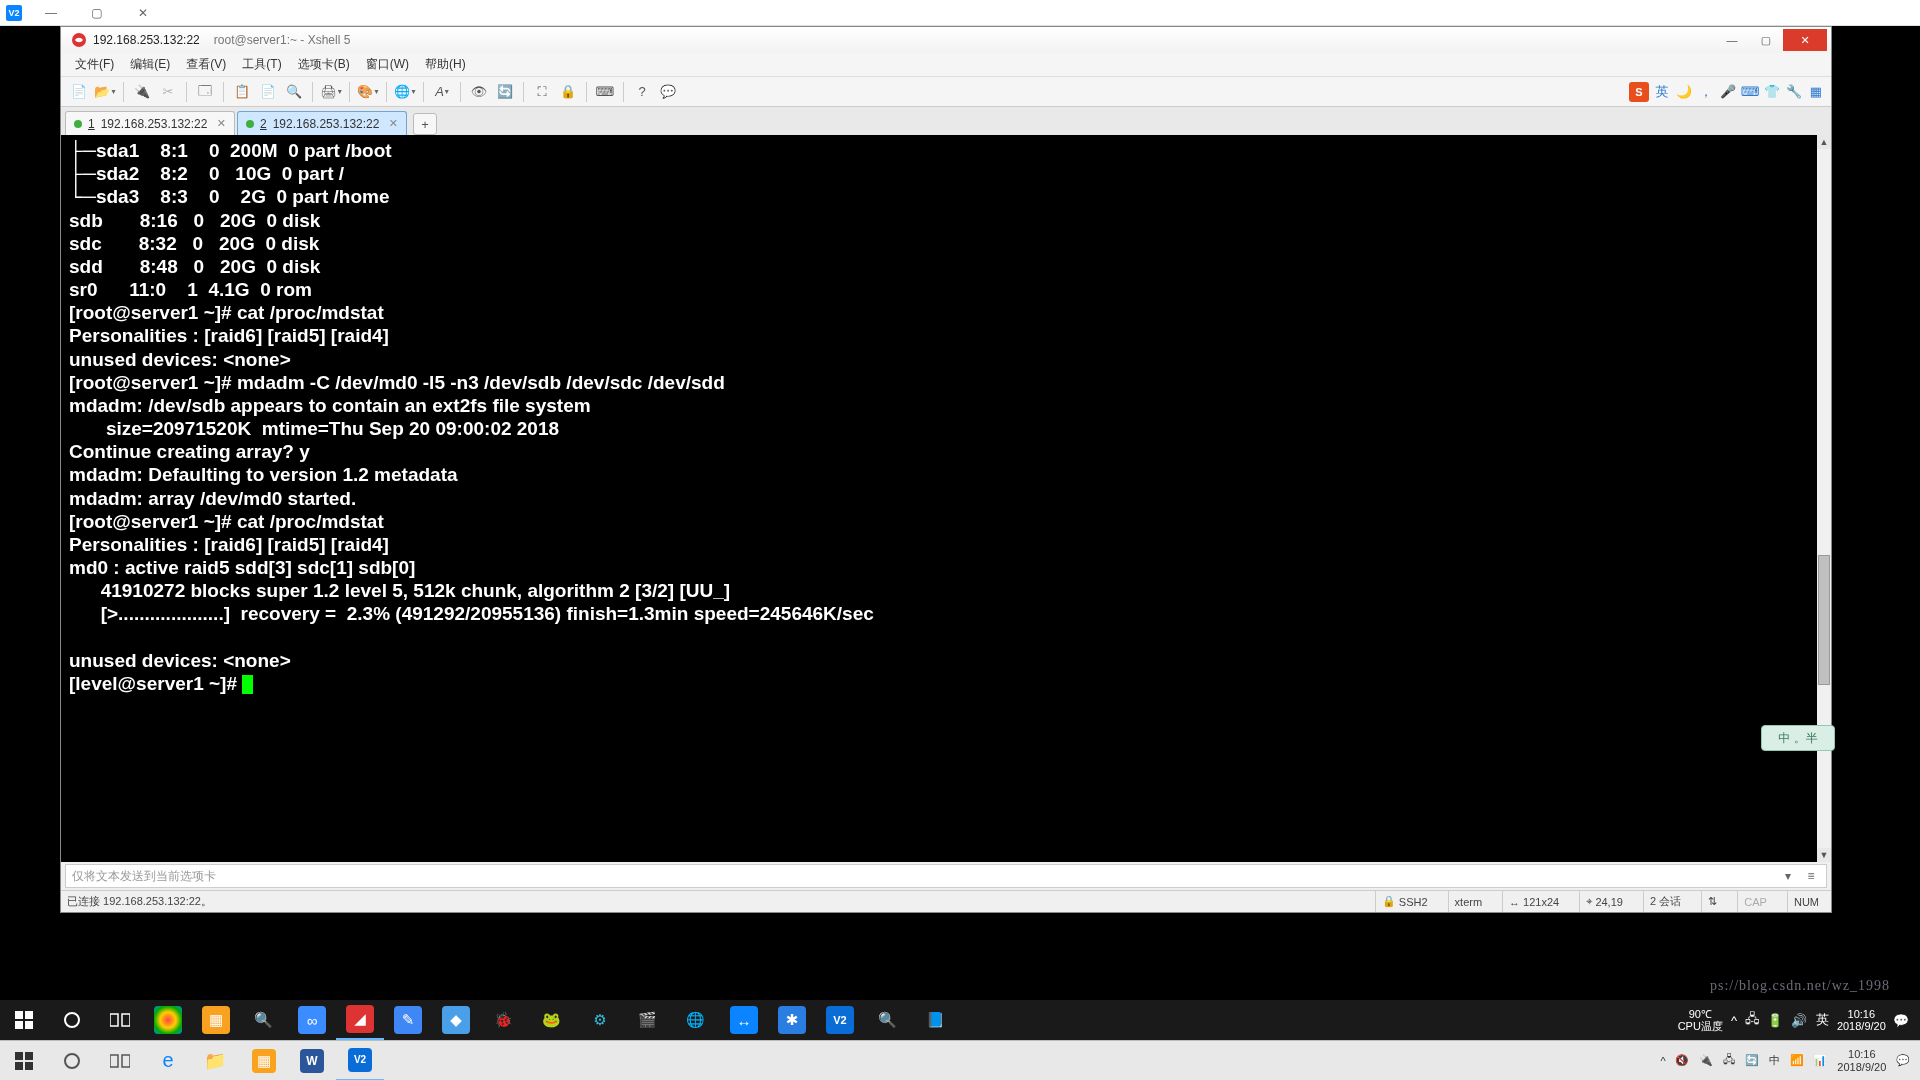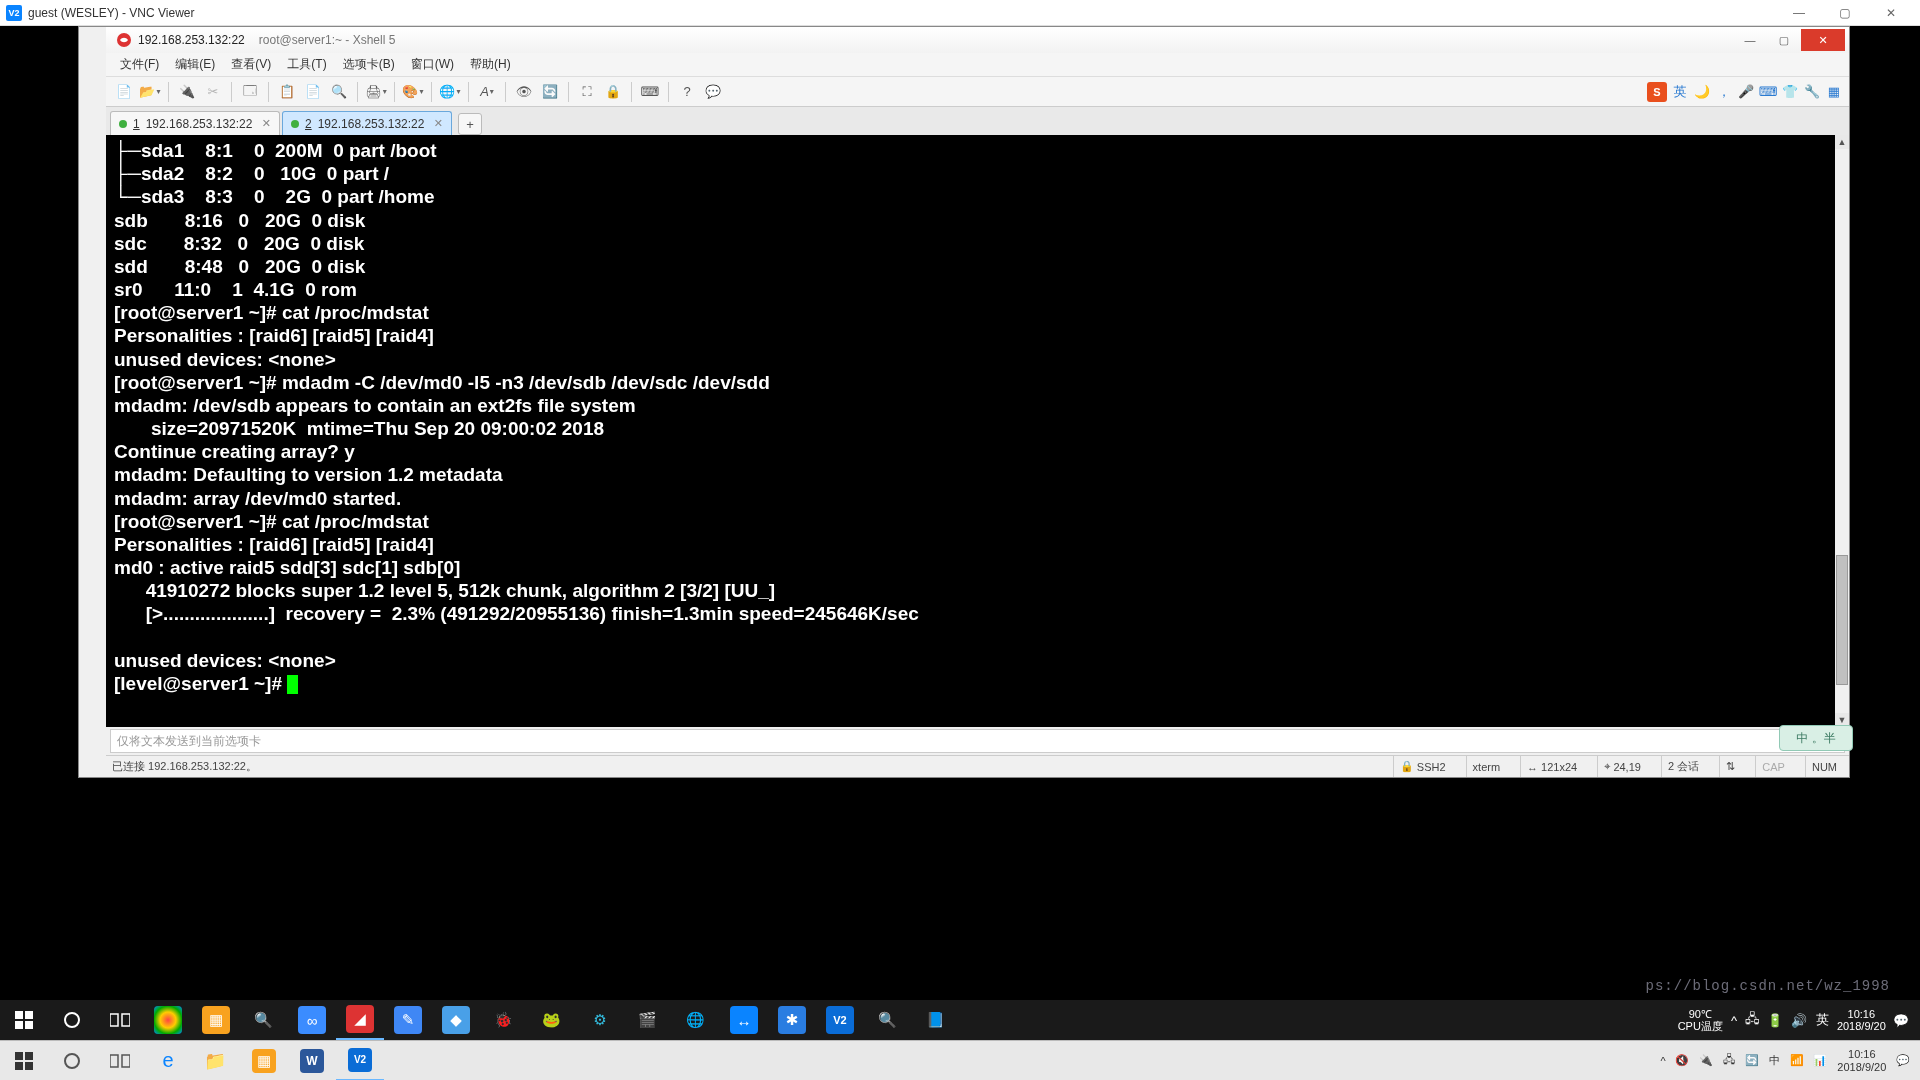--- a/index.html
+++ b/index.html
@@ -8,21 +8,21 @@
 
 .vnc-titlebar { height: 26px; background: #fff; display: flex; align-items: center; padding: 0 6px; font-size: 12px; color: #333; border-bottom: 1px solid #ddd; }
 .vnc-titlebar .vnc-icon { width: 16px; height: 16px; background: #0a84ff; color: #fff; font-size: 9px; font-weight: bold; display: inline-flex; align-items: center; justify-content: center; border-radius: 2px; margin-right: 6px; }
 .vnc-titlebar .title { flex: 1; }
 .vnc-titlebar .winbtn { width: 46px; height: 24px; display: inline-flex; align-items: center; justify-content: center; color: #666; font-size: 12px; }
 
 
 .remote { position: absolute; top: 26px; left: 0; right: 0; bottom: 40px; background: #000; }
 
 
-.xshell { position: absolute; top: 0; left: 78px; width: 1772px; height: 752px; background: #f0f0f0; border: 1px solid #888; display: flex; flex-direction: column; padding-left: 27px; }
+.xshell { position: absolute; top: 0; left: 60px; width: 1772px; height: 887px; background: #f0f0f0; border: 1px solid #888; display: flex; flex-direction: column; }
 .xshell-titlebar { height: 26px; background: linear-gradient(#fff,#f2f2f2); display: flex; align-items: center; padding: 0 4px; font-size: 12px; color: #444; }
 .xshell-titlebar .xicon { width: 16px; height: 16px; margin: 0 6px; }
 .xshell-titlebar .ttext { flex: 1; display: flex; gap: 14px; align-items: center; }
 .xshell-titlebar .ttext .ip { color: #222; font-weight: 500; }
 .xshell-titlebar .ttext .sub { color: #777; }
 .xshell-titlebar .wbtn { width: 34px; height: 22px; display: inline-flex; align-items: center; justify-content: center; font-size: 11px; color: #555; border: 1px solid transparent; }
 .xshell-titlebar .wbtn.close { background: #da3b2b; color: #fff; width: 44px; }
 
 .xshell-menu { height: 24px; background: #f5f5f5; display: flex; align-items: center; gap: 4px; padding: 0 8px; font-size: 12px; color: #333; border-bottom: 1px solid #ddd; }
 .xshell-menu .mitem { padding: 2px 6px; }
@@ -75,30 +75,29 @@
 
 
 .host-taskbar { position: absolute; left: 0; right: 0; bottom: 0; height: 40px; background: #e8e8e8; border-top: 1px solid #bbb; display: flex; align-items: center; }
 .host-taskbar .hb { width: 48px; height: 40px; display: inline-flex; align-items: center; justify-content: center; color: #333; font-size: 16px; }
 .host-taskbar .hb .wcircle { width:16px; height:16px; border:2px solid #555; border-radius:50%; }
 .host-taskbar .hspacer { flex: 1; }
 .host-taskbar .htray { display: flex; align-items: center; gap: 10px; padding: 0 10px; color: #333; font-size: 11px; }
 .host-taskbar .htray .hclock { text-align: center; line-height: 1.1; }
 
 
-.watermark { position:absolute; right:30px; bottom:46px; font-size:14px; color:rgba(180,180,200,0.6); font-family:Liberation Mono, monospace; letter-spacing:1px; }
+.watermark { position:absolute; right:30px; bottom:46px; font-size:14px; color:rgba(180,180,200,0.6); font-family:Liberation Serif, serif; letter-spacing:1px; }
 
 svg { display: block; }
 </style>
 </head>
 <body>
 
 <div class="vnc-titlebar">
   <span class="vnc-icon">V2</span>
-  <span class="title">guest (WESLEY) - VNC Viewer</span>
   <span class="winbtn">—</span>
   <span class="winbtn">▢</span>
   <span class="winbtn close">✕</span>
 </div>
 
 <div class="remote">
 
   <div class="xshell">
 
     <div class="xshell-titlebar">

